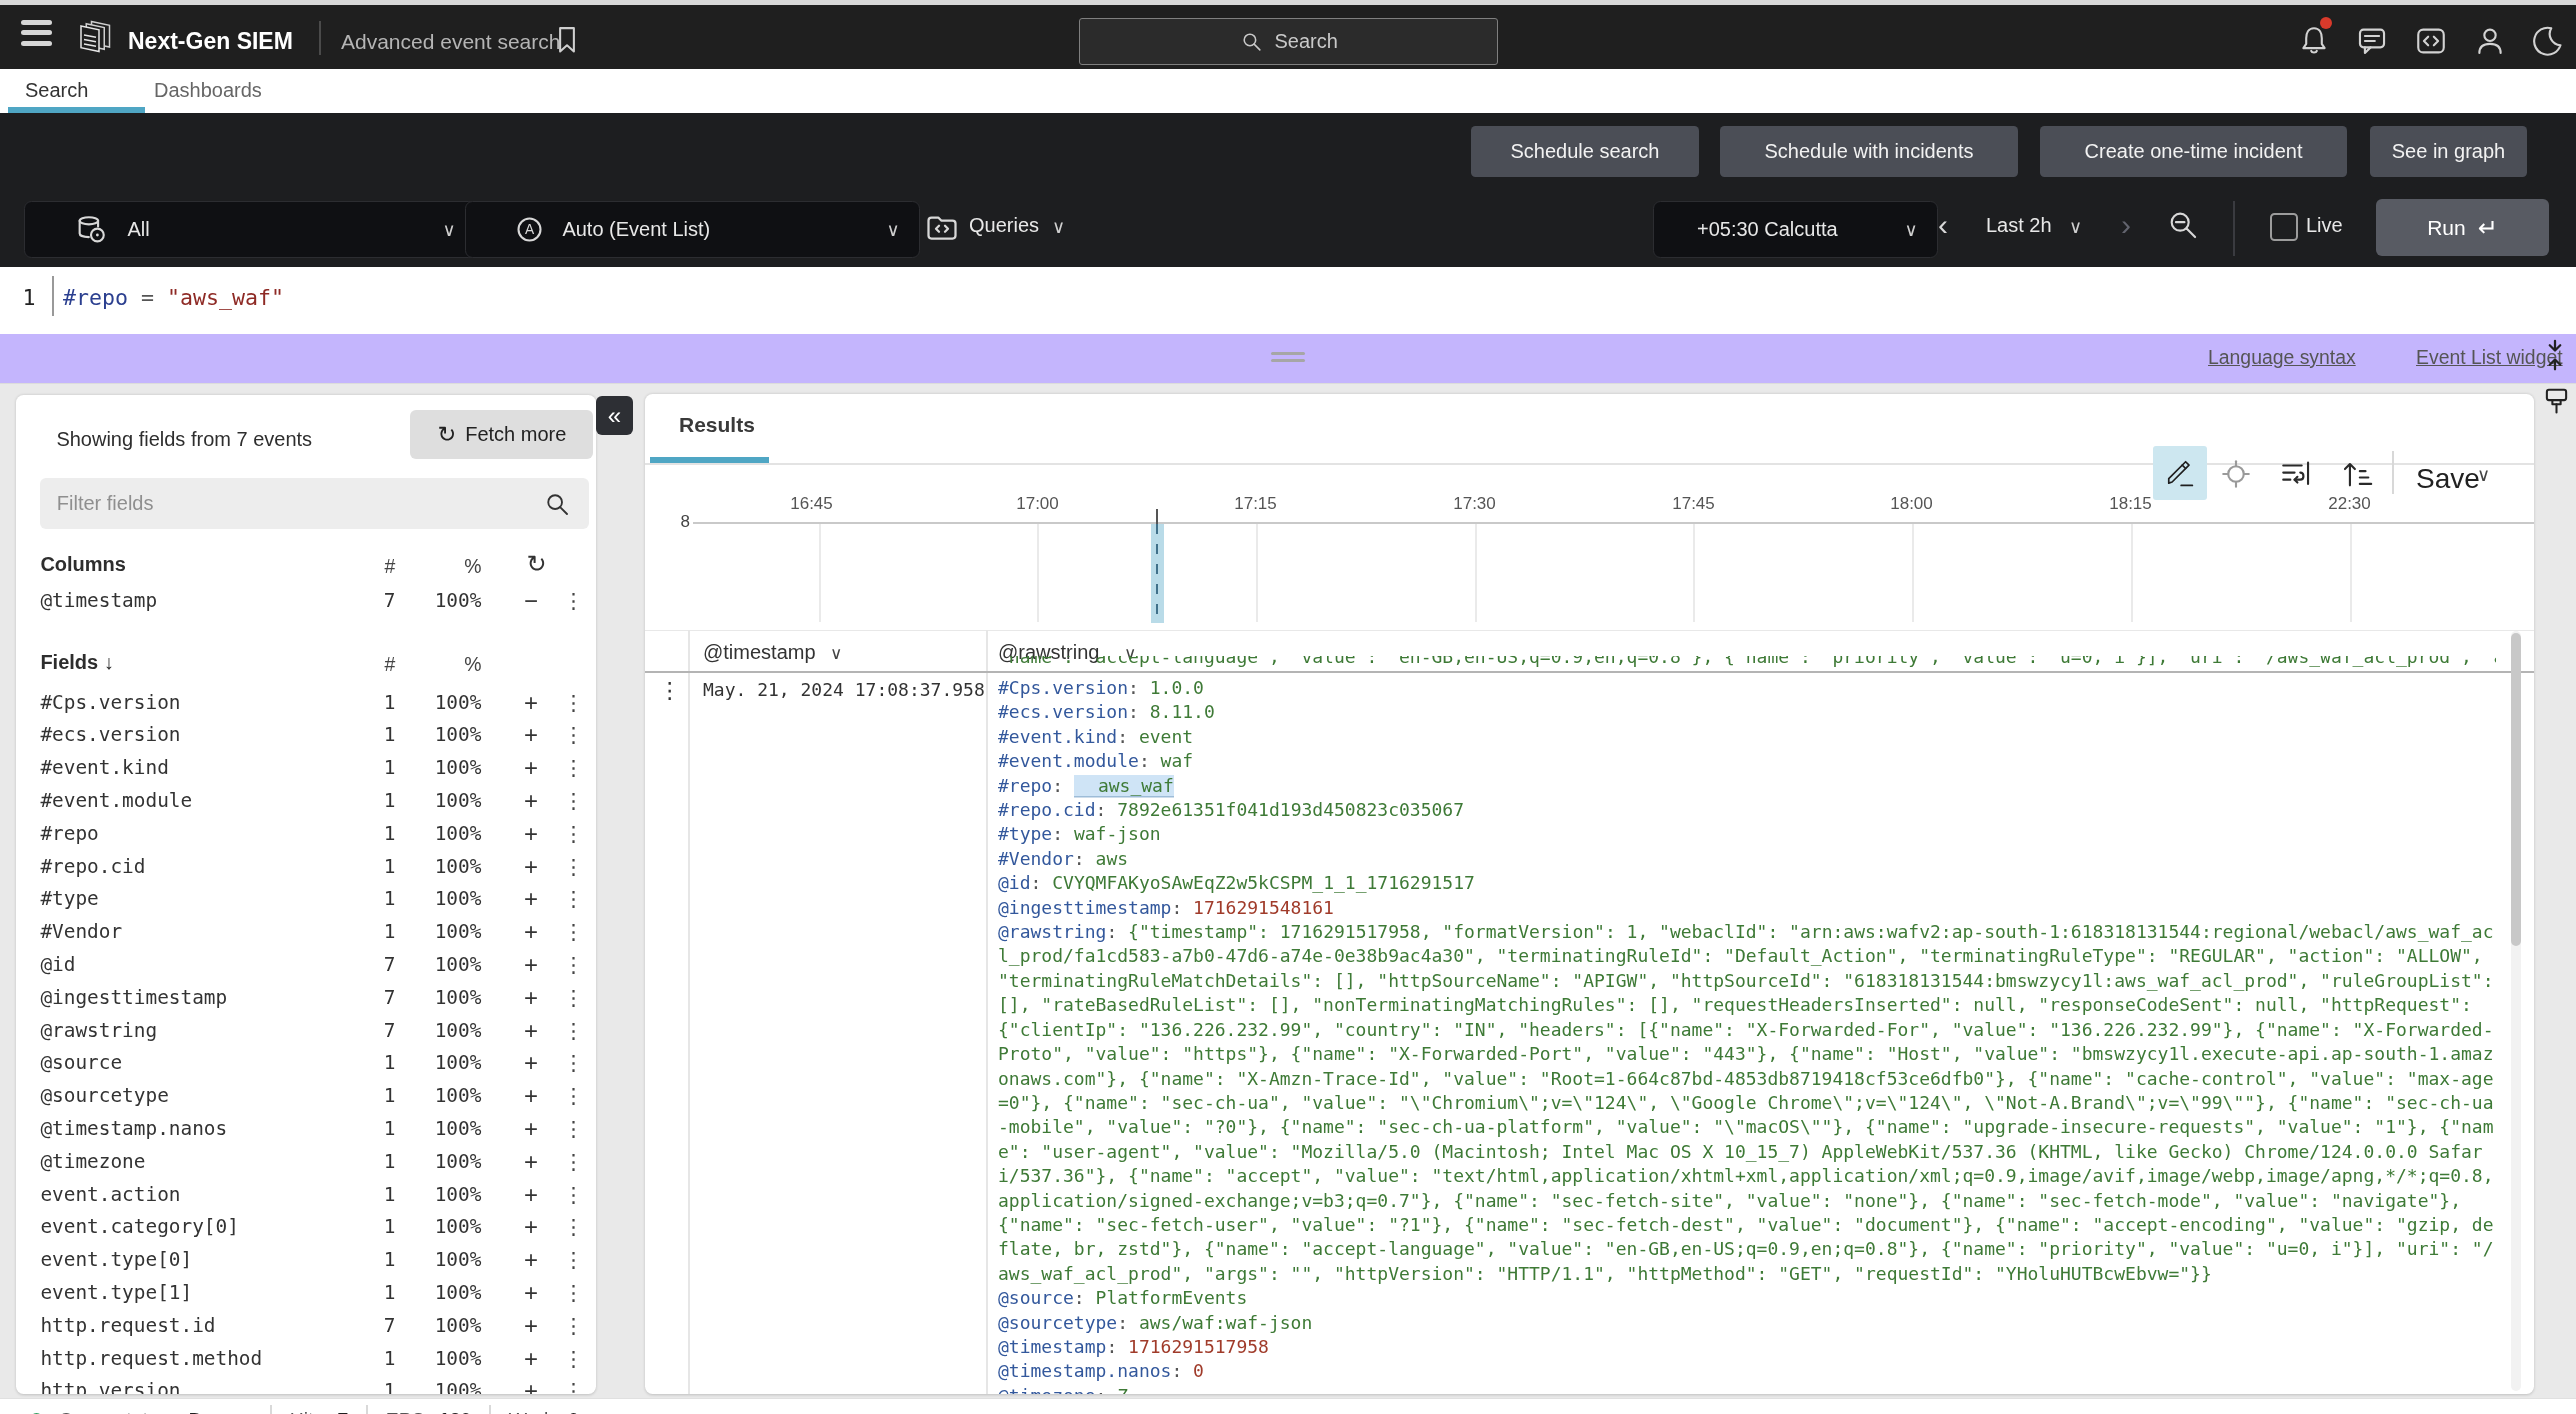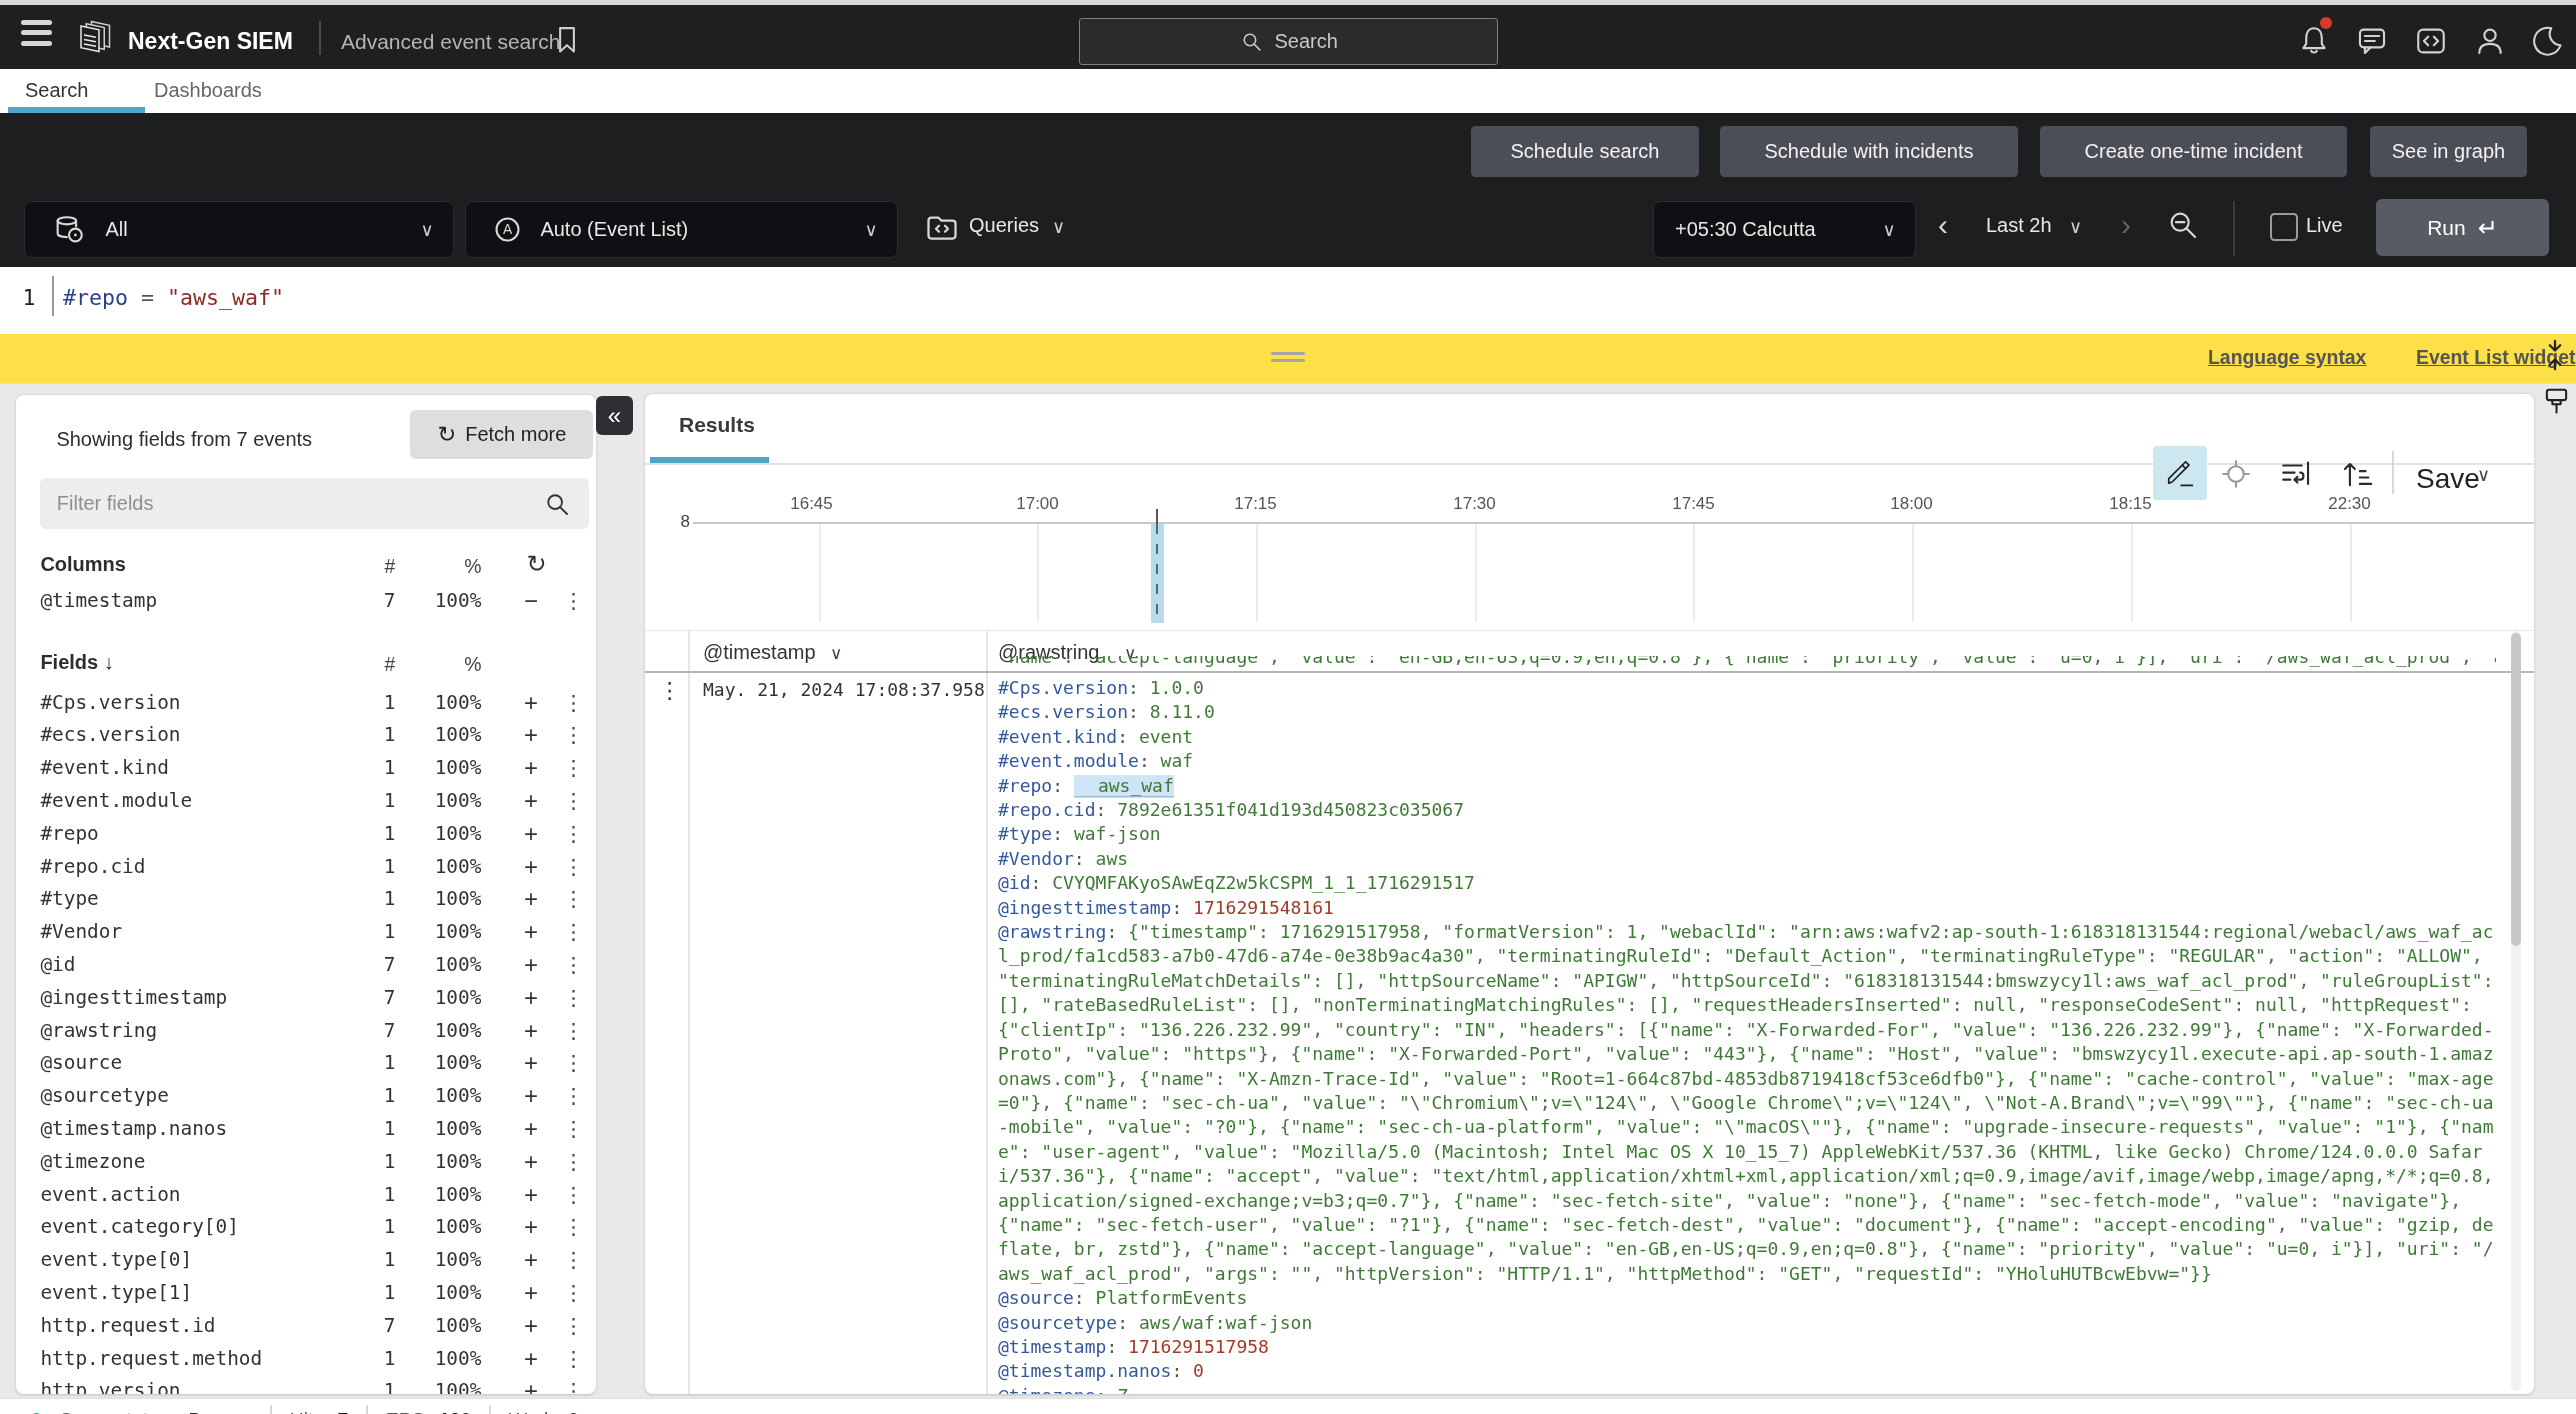--- a/index.html
+++ b/index.html
@@ -26,39 +26,39 @@
   
   #tabsrow{left:0;top:69px;width:2576px;height:45px;background:#fff;}
   .tab{position:absolute;top:10.4px;font-size:20px;}
   #tab-underline{left:7.5px;top:107px;width:137px;height:6px;background:#4fa6c4;}
 
   
   #darkblock{left:0;top:113px;width:2576px;height:154px;background:#1d1e20;}
   .actbtn{position:absolute;top:13.4px;height:51px;background:#4b4e56;border-radius:4.5px;color:#f2f2f2;
     font-size:20px;display:flex;align-items:center;justify-content:center;}
   .pill{position:absolute;top:88px;height:55px;background:#0f1013;border:0.7px solid #2c2d31;
-    border-radius:7.5px;color:#e8e8e8;font-size:20px;display:flex;align-items:center;}
+    border-radius:7.5px;color:#e8e8e8;font-size:20px;display:flex;align-items:center;padding-left:22px;}
   .pill .chev{margin-left:auto;margin-right:19.4px;color:#cfcfcf;font-size:18px;}
   .barlabel{color:#e8e8e8;font-size:20px;}
   .chevch{color:#cfcfcf;font-size:18px;}
   #run-button{left:2376px;top:86px;width:173px;height:57px;background:#585b63;border-radius:6px;
     color:#fff;display:flex;align-items:center;justify-content:center;gap:12px;font-size:21px;}
   #live-checkbox{left:2270px;top:100px;width:24px;height:24px;border:2.2px solid #9c9c9c;border-radius:4.5px;}
   #qb-divider{left:2233px;top:88px;width:1.5px;height:55px;background:#3a3b40;}
 
   
   #editor{left:0;top:267px;width:2576px;height:67px;background:#fff;}
   #editor .mono{font-size:21.6px;}
   #gutter-bar{left:52px;top:9px;width:1.5px;height:40px;background:#999;}
   .tok-field{color:#2b3f8f;}
   .tok-op{color:#555;}
   .tok-str{color:#8e2a25;}
 
   
-  #linksrow{left:0;top:334px;width:2576px;height:49px;background:#fde047;border-bottom:1.5px solid #dcdcdc;font-weight:bold;}
+  #linksrow{left:0;top:334px;width:2576px;height:49px;background:#c4b5fd;border-bottom:1.5px solid #dcdcdc;}
   .grip{position:absolute;left:1271px;width:34px;height:3px;background:#a6a6a6;border-radius:1.5px;}
   .link{position:absolute;top:12px;font-size:19.4px;color:#555;text-decoration:underline;}
 
   
   .card{position:absolute;background:#fff;border-radius:7.5px;box-shadow:0 0.7px 3px rgba(0,0,0,.18);overflow:hidden;}
   #leftcard{left:16.4px;top:395px;width:580px;height:999px;}
   #resultscard{left:645px;top:394px;width:1889px;height:1000px;}
 
   
   #fields-summary{left:40px;top:33px;font-size:20px;color:#2e2e2e;}

